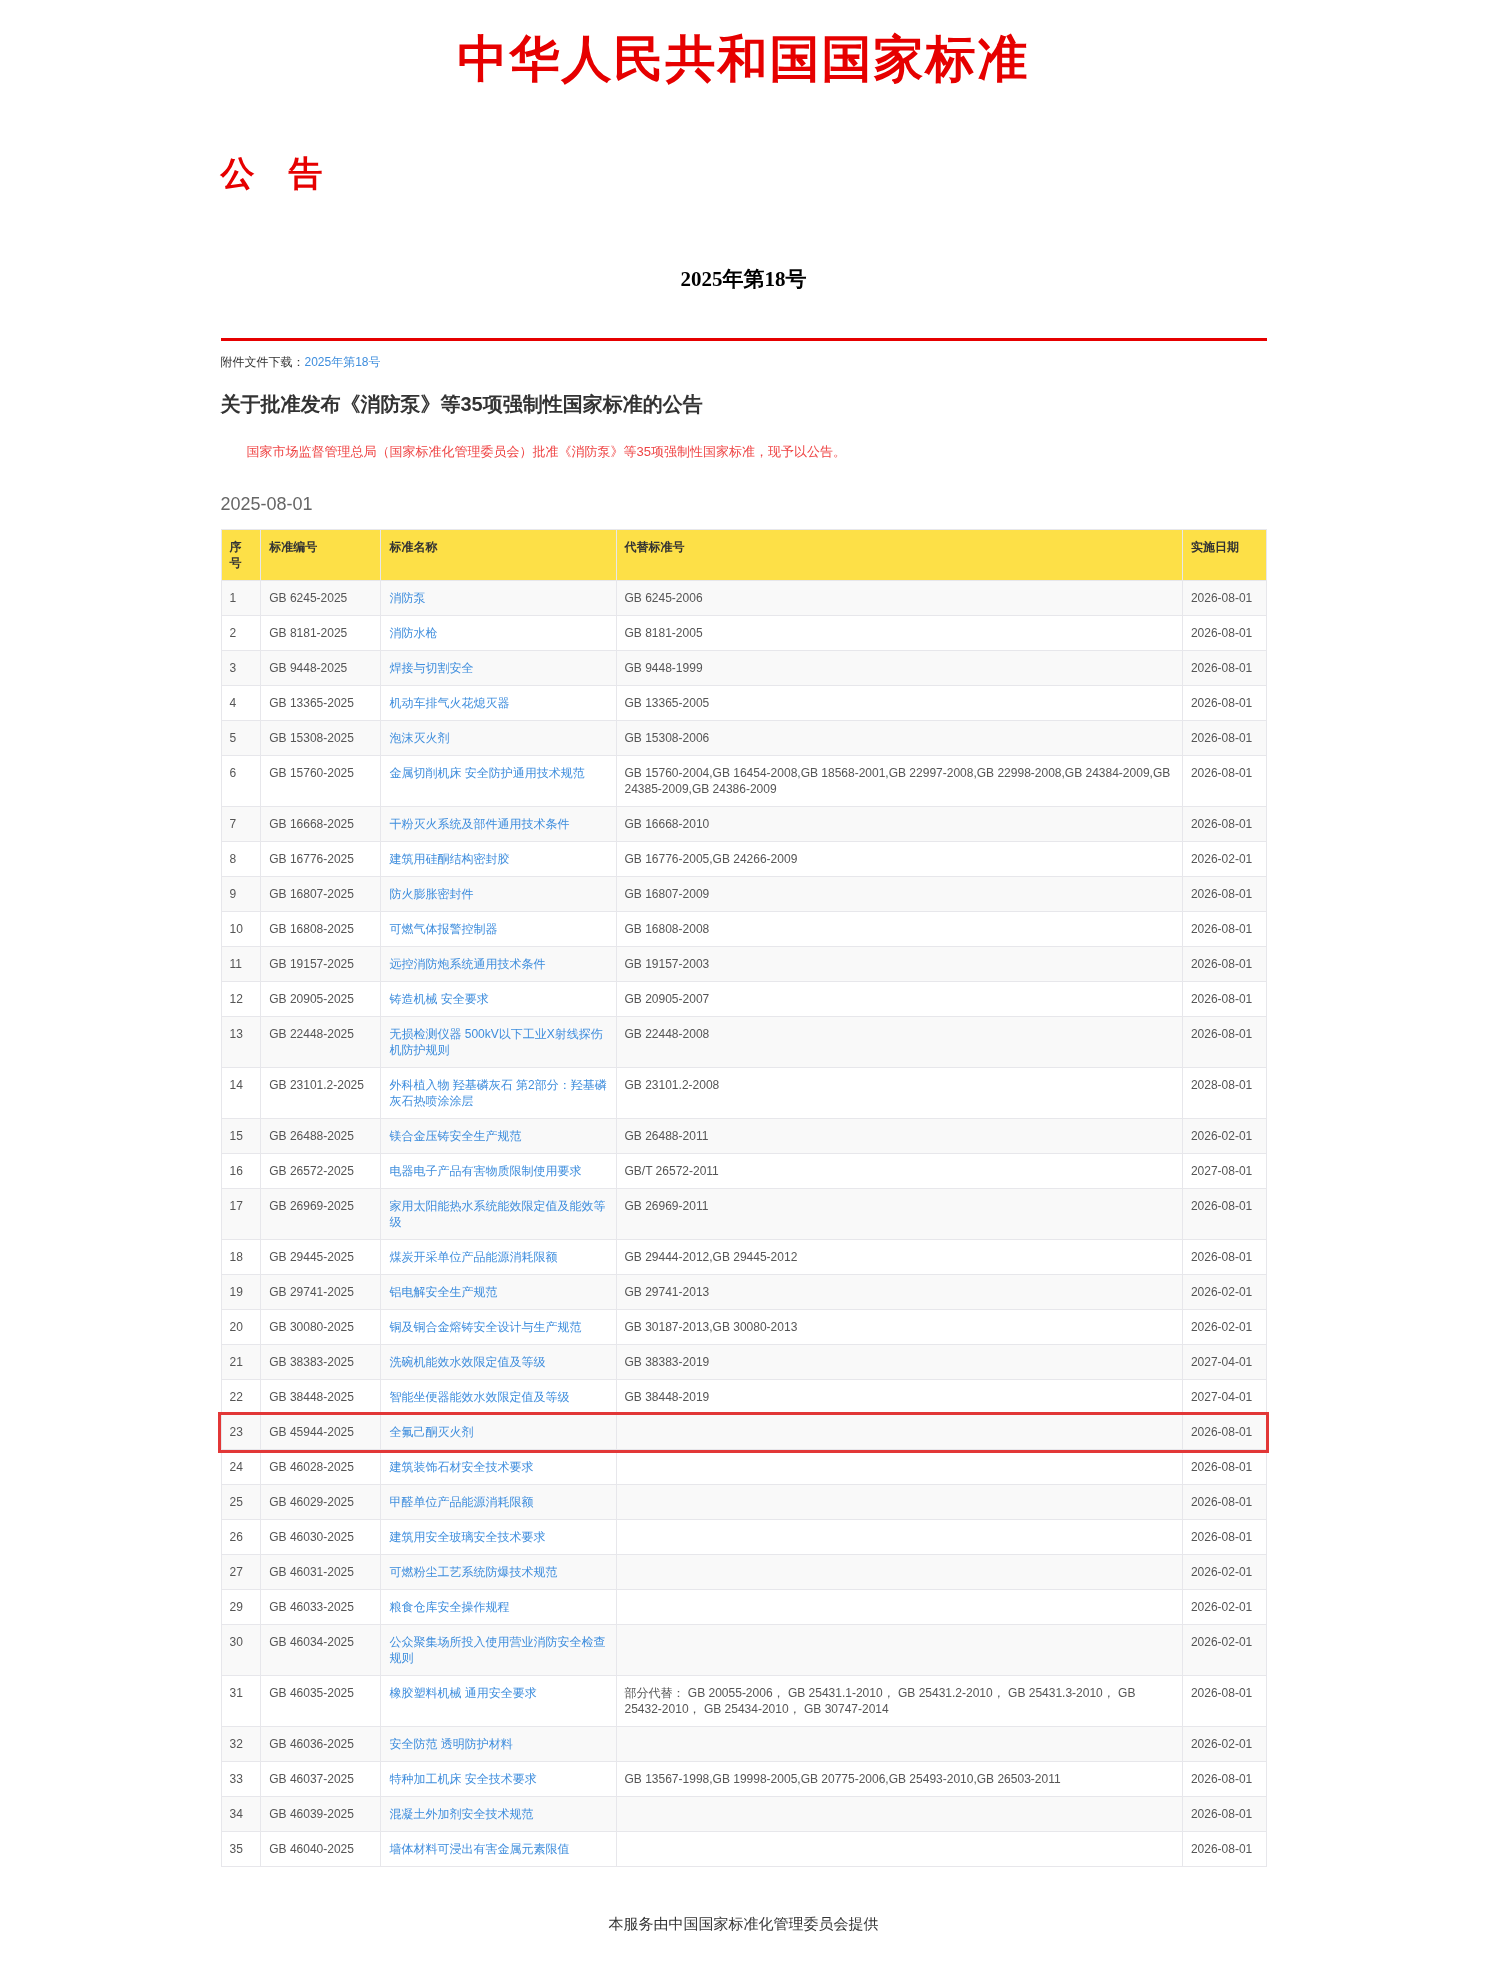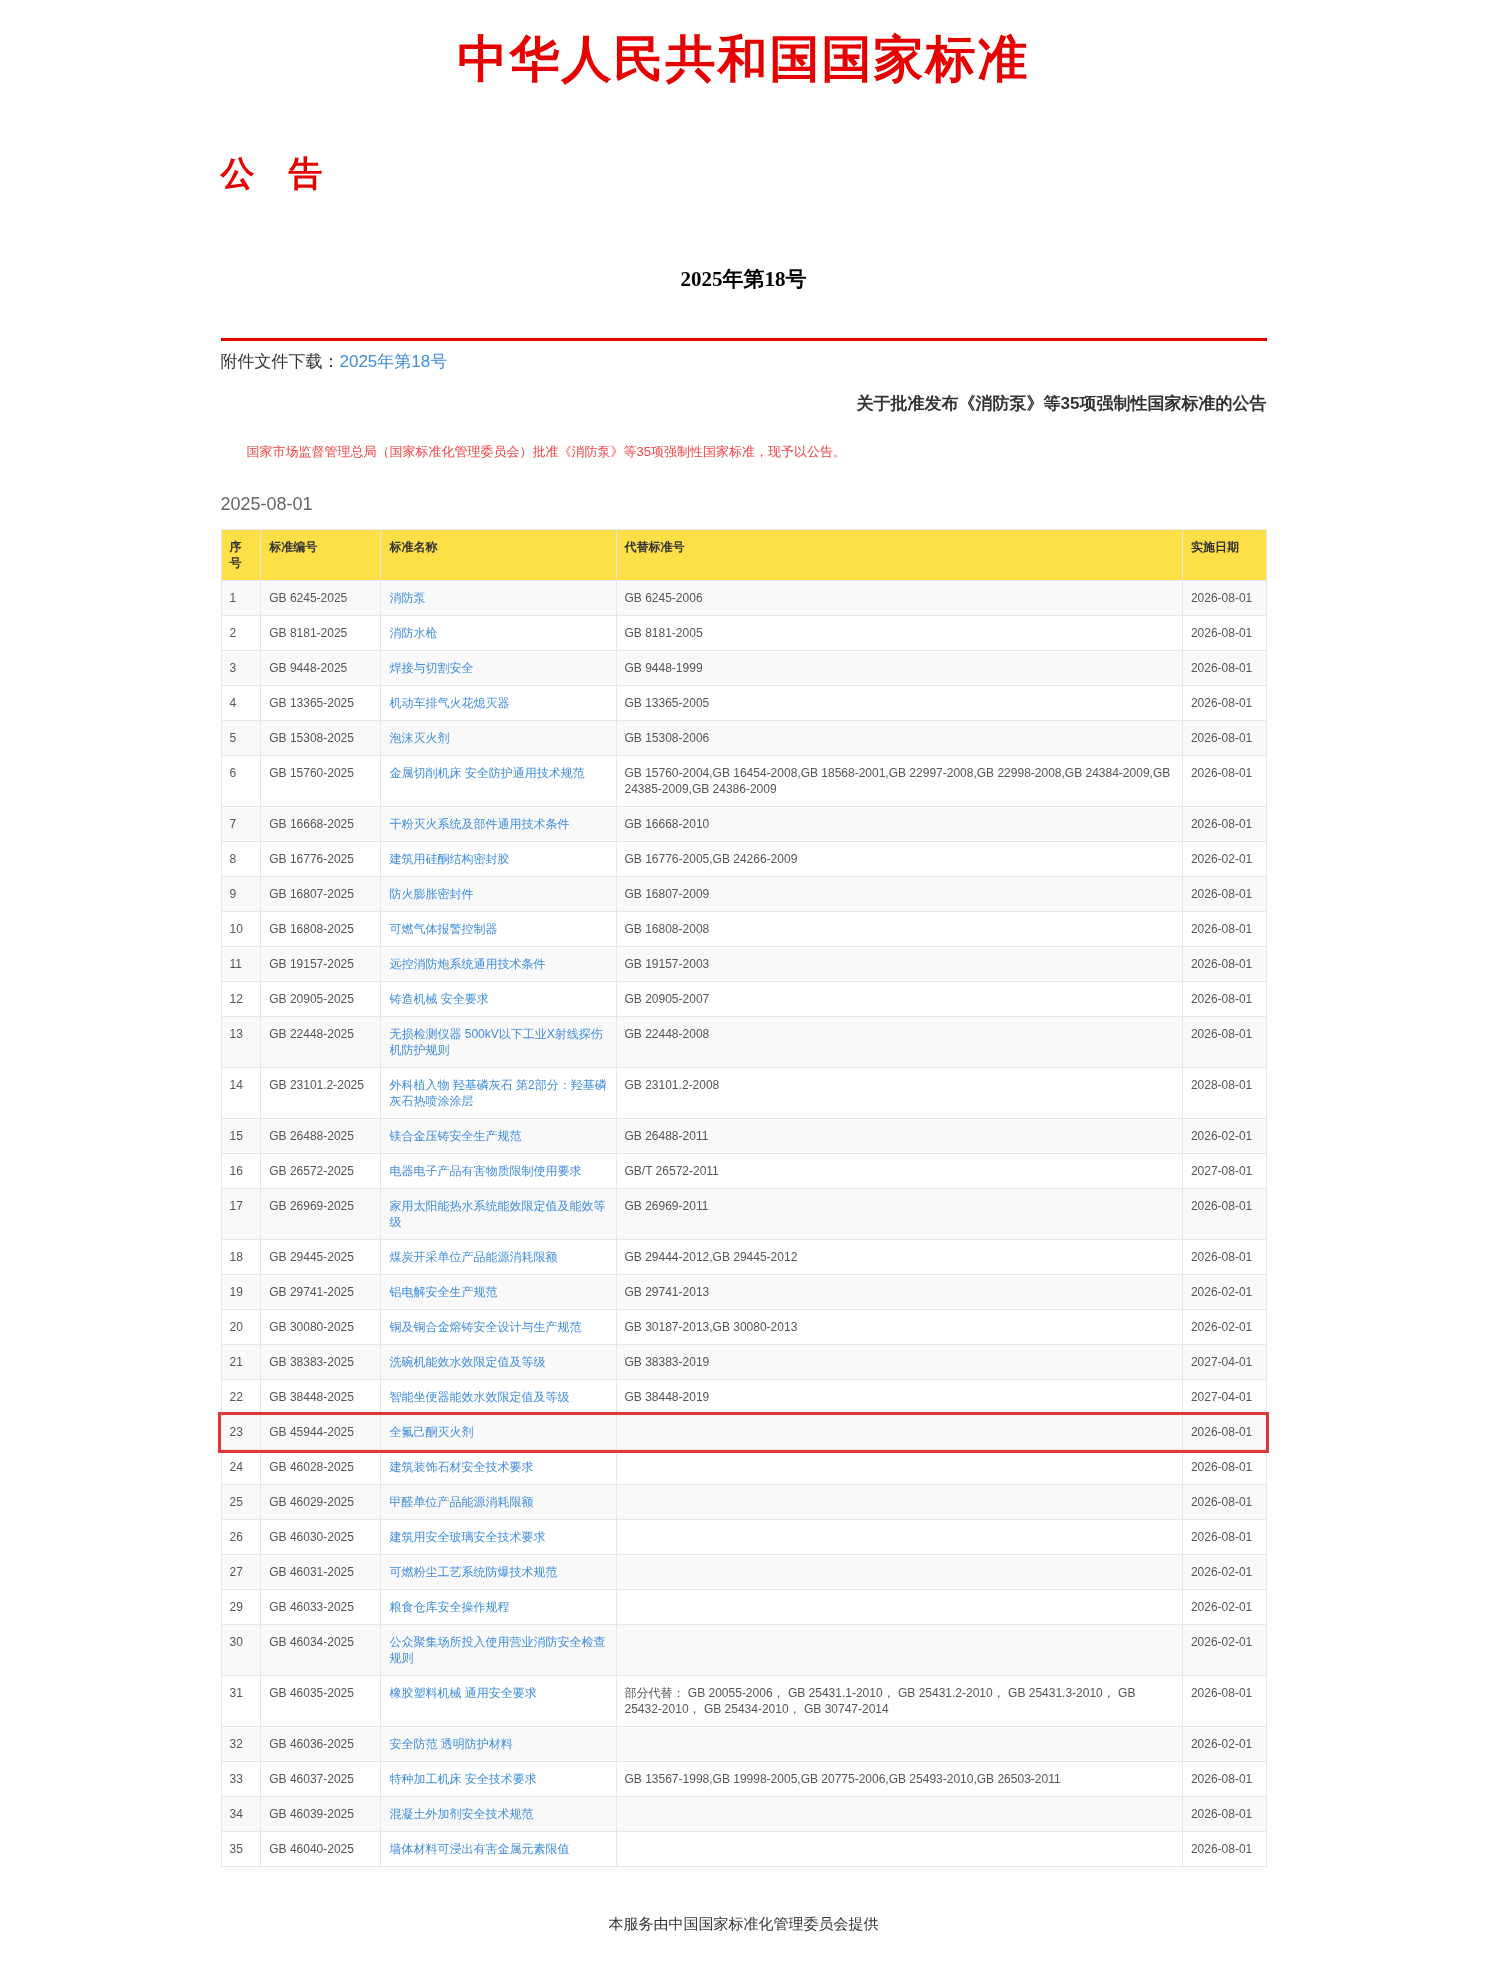--- a/index.html
+++ b/index.html
@@ -25,25 +25,25 @@
     font-family:Liberation Sans, sans-serif;
     font-size:34px;line-height:50px;font-weight:700;
     color:var(--red);text-align:left;margin:64px 0 0 0;
   }
   .issue-no{
     font-family:"Liberation Serif","DejaVu Serif",serif;
     font-size:21px;line-height:26px;font-weight:700;color:#000;
     text-align:center;margin-top:68px;
   }
   .red-rule{border:none;border-top:3px solid var(--red);margin:46px 0 0 0;}
-  .attach-line{margin-top:10px;font-size:17px;line-height:22px;color:#333;}
+  .attach-line{margin-top:10px;font-size:12px;line-height:22px;color:#333;}
   a.link{color:var(--link);text-decoration:none;cursor:pointer;}
   .notice-title{
-    font-size:17px;line-height:34px;font-weight:700;color:#333;
-    text-align:right;margin:14px 0 0 0;
+    font-size:20px;line-height:34px;font-weight:700;color:#333;
+    text-align:left;margin:14px 0 0 0;
   }
   .notice-body{
     font-size:13px;line-height:30px;color:#ef4444;
     text-indent:2em;margin:16px 0 0 0;
   }
   .signature{font-size:18px;line-height:26px;color:#666;text-align:right;margin-top:16px;}
   .pub-date{font-size:18px;line-height:26px;color:#666;text-align:left;margin-top:24px;}
   table.standards{
     width:100%;border-collapse:collapse;table-layout:fixed;
     margin-top:12px;font-size:12px;

